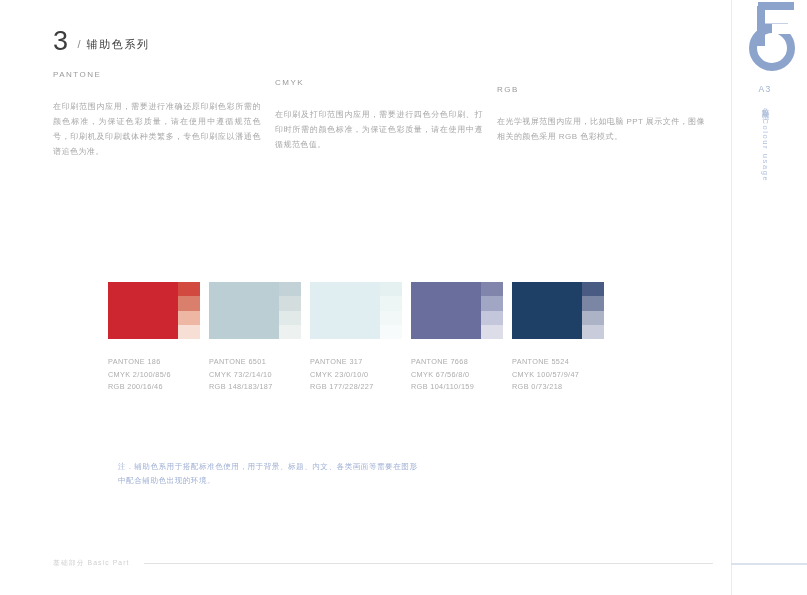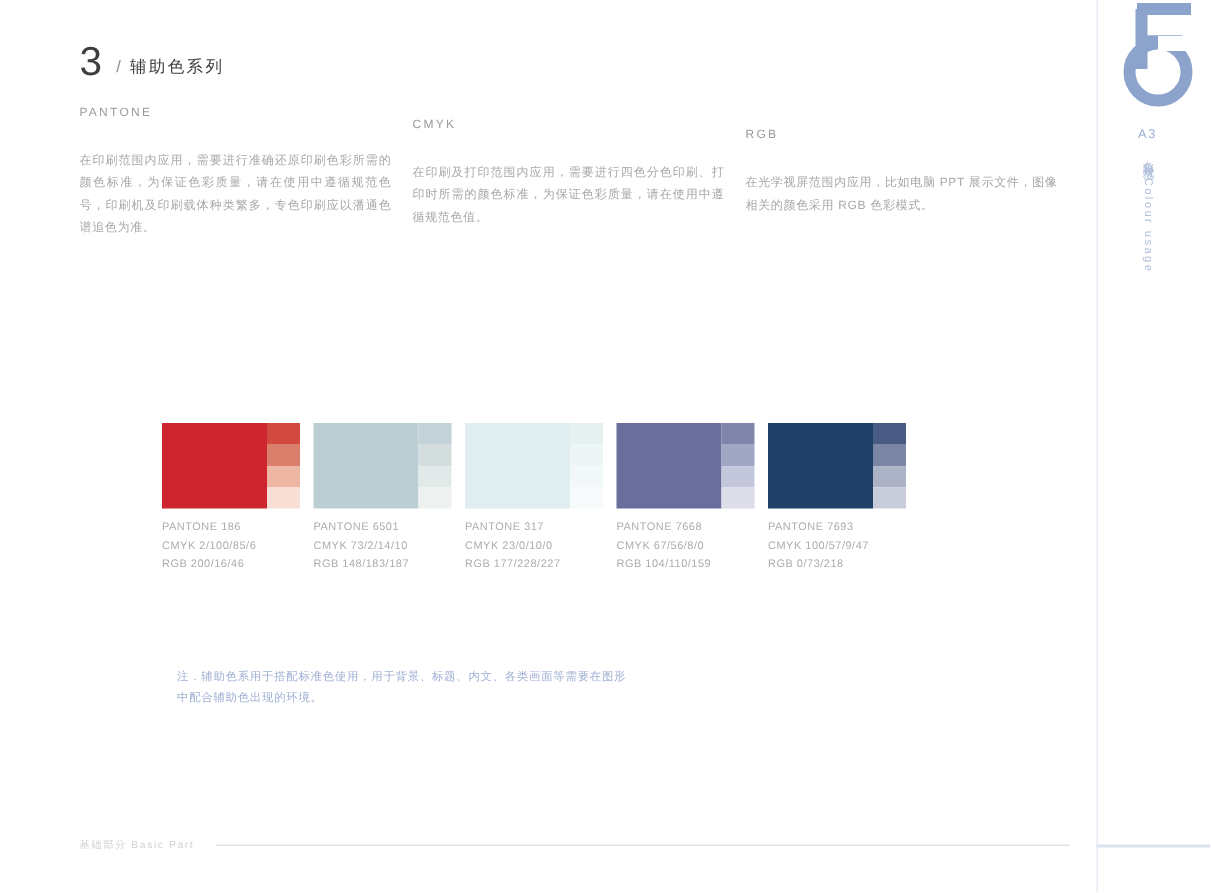--- a/index.html
+++ b/index.html
@@ -125,33 +125,33 @@
   }
   .sw-main { width: 70px; height: 57px; }
   .sw-tints {
     width: 22px;
     height: 57px;
     display: flex;
     flex-direction: column;
   }
   .sw-tints span { flex: 1 1 0; display: block; }
 
-  .sw-meta { margin-top: 6px; }
+  .sw-meta { margin-top: 17px; }
   .sw-meta div {
     font-size: 7.3px;
     color: #adadad;
     letter-spacing: 0.35px;
     line-height: 12.5px;
     white-space: nowrap;
   }
 
   
   .note {
     position: absolute;
-    left: 118px; top: 444px;
+    left: 118px; top: 460px;
     font-size: 7.6px;
     line-height: 13.5px;
     letter-spacing: 0.5px;
     color: #9fb0d4;
     width: 300px;
   }
 
   
   .footer {
     position: absolute;
@@ -299,21 +299,21 @@
       <div class="sw-blocks">
         <div class="sw-main" style="background: rgb(30, 63, 102);"></div>
         <div class="sw-tints">
           <span style="background: rgb(74, 91, 131);"></span>
           <span style="background: rgb(123, 133, 164);"></span>
           <span style="background: rgb(173, 179, 198);"></span>
           <span style="background: rgb(201, 205, 219);"></span>
         </div>
       </div>
       <div class="sw-meta">
-        <div>PANTONE 7693</div>
+        <div>PANTONE 5524</div>
         <div>CMYK 100/57/9/47</div>
         <div>RGB 0/73/218</div>
       </div>
     </div>
 
   </div>
 
   <div class="note">注．辅助色系用于搭配标准色使用，用于背景、标题、内文、各类画面等需要在图形中配合辅助色出现的环境。</div>
 
   <div class="footer">

